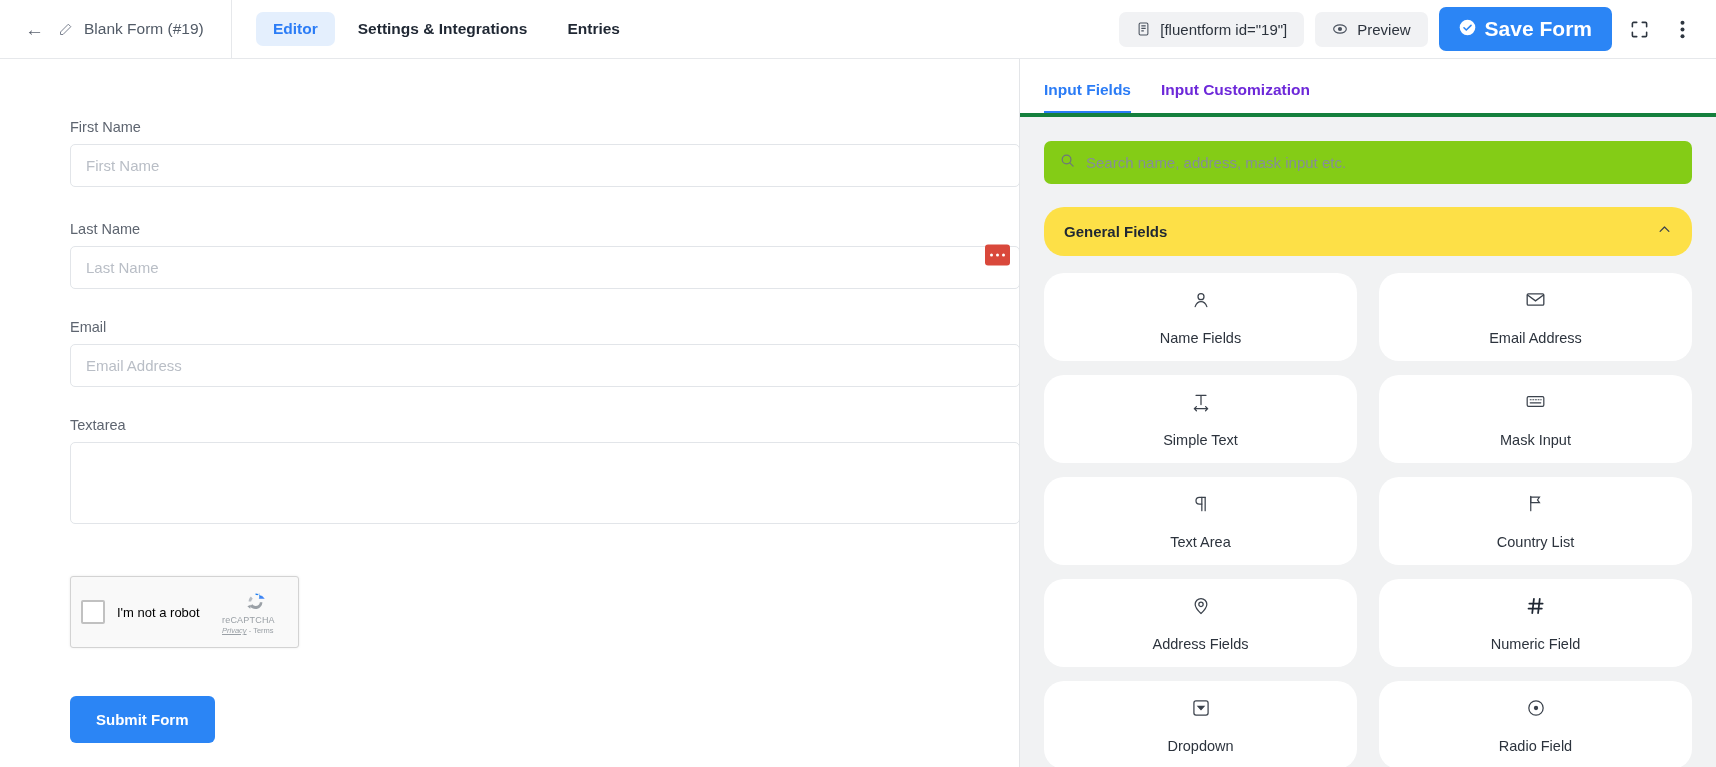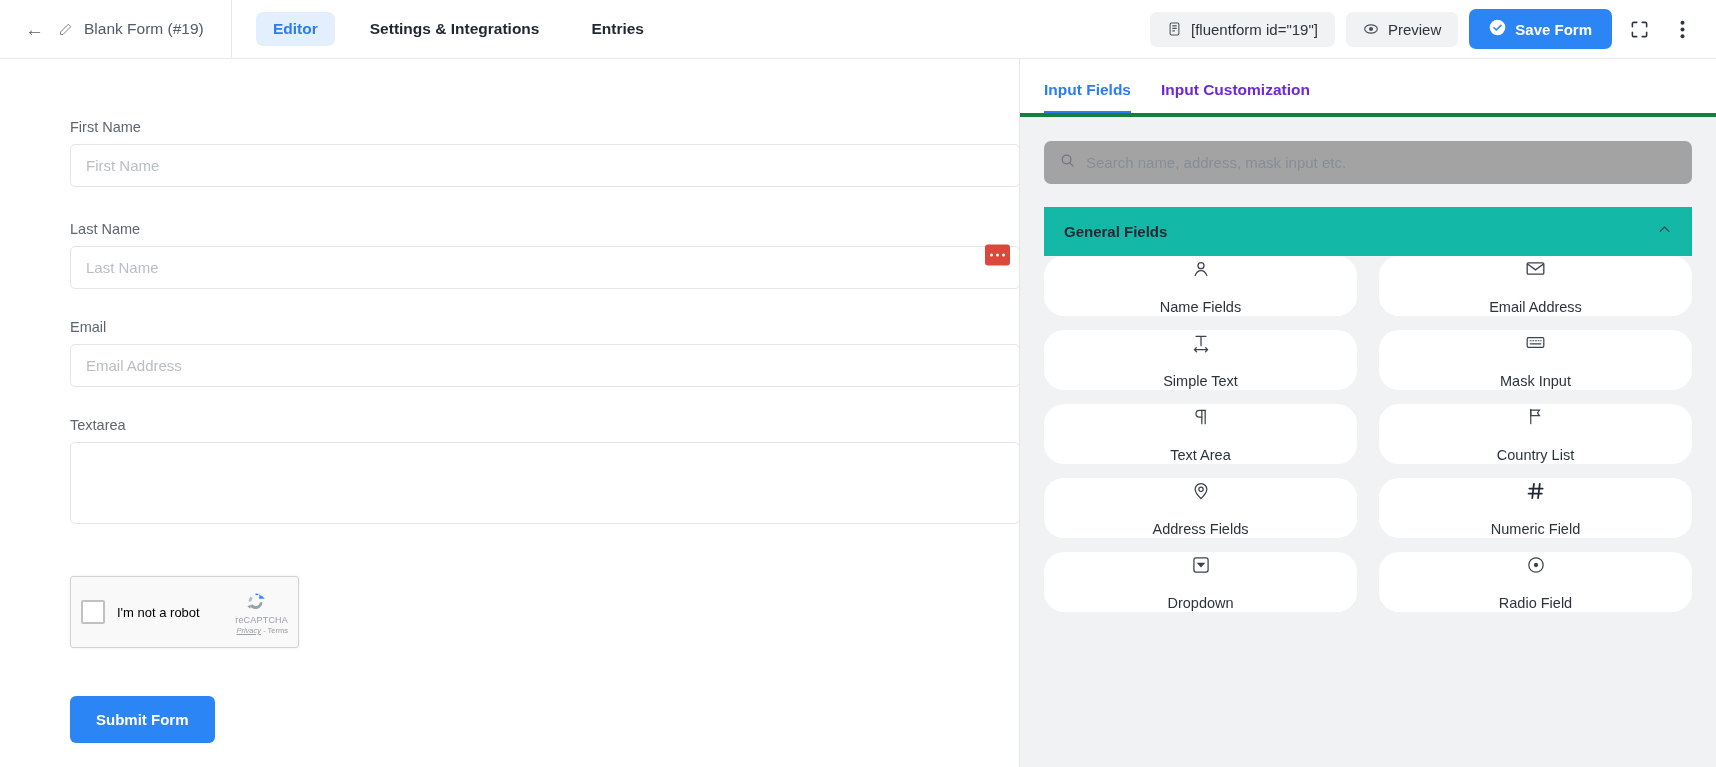--- a/index.html
+++ b/index.html
@@ -20,21 +20,21 @@
     display: flex; align-items: center; gap: 11px;
     padding-left: 22px; border-right: 1px solid #e6e8eb;
   }
   .back-arrow {
     font-size: 19px; color: #5c6370; line-height: 1;
     cursor: pointer; padding: 2px 3px;
   }
   .pencil-icon { display: inline-flex; align-items: center; color: #7b8290; }
   .form-title { font-size: 15.5px; color: #515a66; white-space: nowrap; }
 
-  .tb-tabs { display: flex; align-items: center; gap: 18px; padding-left: 24px; }
+  .tb-tabs { display: flex; align-items: center; gap: 6px; padding-left: 24px; }
   .tb-tab {
     font-size: 15.5px; font-weight: 600; color: #1f2733;
     padding: 8px 17px; border-radius: 7px; cursor: pointer; white-space: nowrap;
   }
   .tb-tab.active { color: #2b7cf6; background: #e4effd; }
 
   .tb-right {
     margin-left: auto; display: flex; align-items: center;
     gap: 11px; padding-right: 18px;
   }
@@ -42,21 +42,21 @@
     display: flex; align-items: center; gap: 9px;
     background: #f1f2f4; border-radius: 7px;
     padding: 9px 17px; font-size: 15px; color: #2c333d;
     cursor: pointer; white-space: nowrap;
   }
   .chip svg { display: block; }
   .btn-save {
     display: flex; align-items: center; gap: 9px;
     background: #2b85f5; color: #fff; border: none;
     border-radius: 7px; padding: 10px 20px;
-    font-size: 15px; font-weight: 700; cursor: pointer; white-space: nowrap;
+    font-size: 21px; font-weight: 700; cursor: pointer; white-space: nowrap;
     font-family: "Liberation Sans", sans-serif;
   }
   .icon-btn {
     width: 32px; height: 32px; display: flex; align-items: center;
     justify-content: center; cursor: pointer; color: #2e3640;
   }
 
   
   .body { flex: 1; display: flex; min-height: 0; }
 
@@ -100,21 +100,21 @@
     background: #f9f9f9; border: 1px solid #d3d3d3; border-radius: 3px;
     display: flex; align-items: center; padding: 0 10px;
     box-shadow: 0 0 3px rgba(0,0,0,0.08);
   }
   .rc-box {
     width: 24px; height: 24px; background: #fff;
     border: 2px solid #c1c1c1; border-radius: 2px; cursor: pointer;
     flex: 0 0 24px;
   }
   .rc-label { font-size: 13px; color: #000; margin-left: 12px; }
-  .rc-brand { margin-left: auto; text-align: right; width: 66px; }
+  .rc-brand { margin-left: auto; text-align: left; width: 66px; }
   .rc-logo { height: 24px; display: flex; align-items: center; justify-content: center; }
   .rc-name { font-size: 9px; color: #9aa0a6; letter-spacing: .2px; margin-top: 2px; }
   .rc-links { font-size: 7.5px; color: #9aa0a6; margin-top: 1px; }
   .rc-links u { text-decoration: underline; font-style: italic; }
 
   .btn-submit {
     margin-top: 48px; background: #2b85f5; color: #ffffff; border: none;
     border-radius: 6px; padding: 15px 26px; font-size: 15px; font-weight: 700;
     cursor: pointer; font-family: "Liberation Sans", sans-serif;
   }
@@ -132,40 +132,40 @@
   }
   .ptab {
     font-size: 15.5px; font-weight: 600; color: #6d28d9; cursor: pointer;
     padding-bottom: 12px; border-bottom: 2.5px solid transparent; white-space: nowrap;
   }
   .ptab.active { color: #2b7cf6; border-bottom-color: #2b7cf6; }
 
   .panel-body { flex: 1; overflow: hidden; padding: 24px 24px 0 24px; }
 
   .search {
-    height: 43px; background: #a3a3a3; border-radius: 7px;
+    height: 43px; background: #84cc16; border-radius: 7px;
     display: flex; align-items: center; gap: 11px; padding: 0 16px;
     margin-bottom: 23px;
   }
   .search input {
     flex: 1; border: none; background: transparent; outline: none;
     font-size: 15px; color: #3a414b; font-family: "Liberation Sans", sans-serif;
   }
   .search input::placeholder { color: #868d98; }
 
   .group-head {
-    background: #14b8a6; border-radius: 0; height: 49px;
+    background: #fde047; border-radius: 20px; height: 49px;
     display: flex; align-items: center; justify-content: space-between;
-    padding: 0 20px; cursor: pointer;
+    padding: 0 20px; margin-bottom: 17px; cursor: pointer;
   }
   .group-title { font-size: 15px; font-weight: 700; color: #1f2733; }
 
   .grid { display: grid; grid-template-columns: 1fr 1fr; gap: 14px 22px; }
   .card {
-    background: #fff; border-radius: 20px; height: 60px;
+    background: #fff; border-radius: 20px; height: 88px;
     display: flex; flex-direction: column; align-items: center;
     justify-content: center; gap: 19px; cursor: grab; user-select: none;
   }
   .card .ci { color: #3b424c; display: flex; align-items: center; justify-content: center; height: 22px; }
   .card .cl { font-size: 14.5px; color: #2c333d; }
 </style>
 </head>
 <body>
 
 <div class="app">

